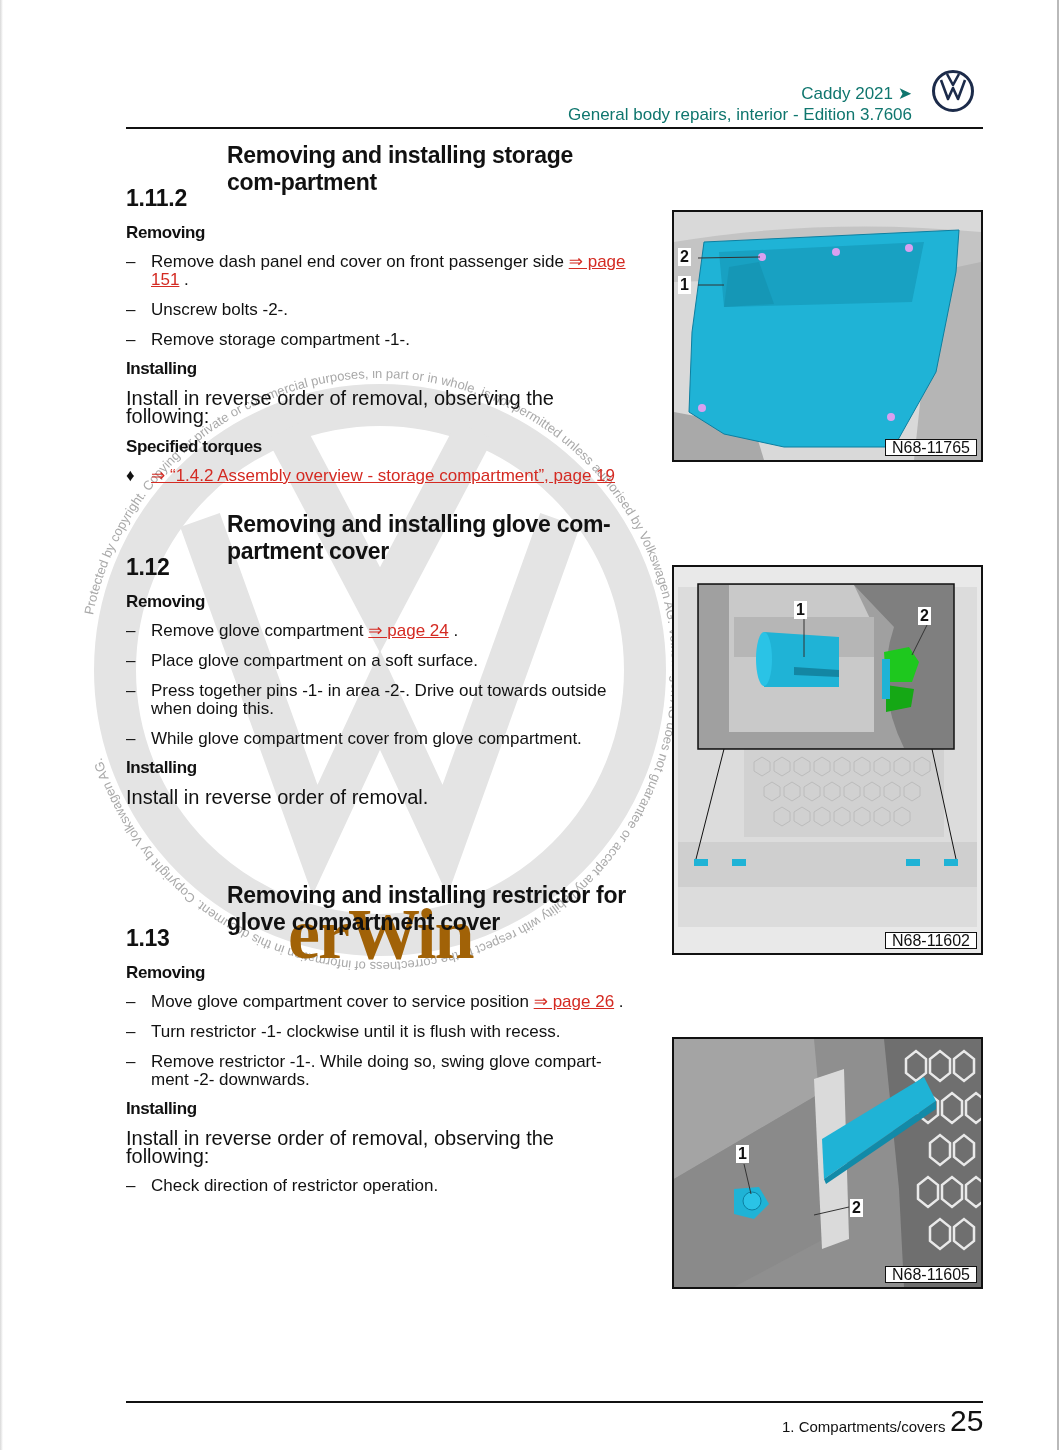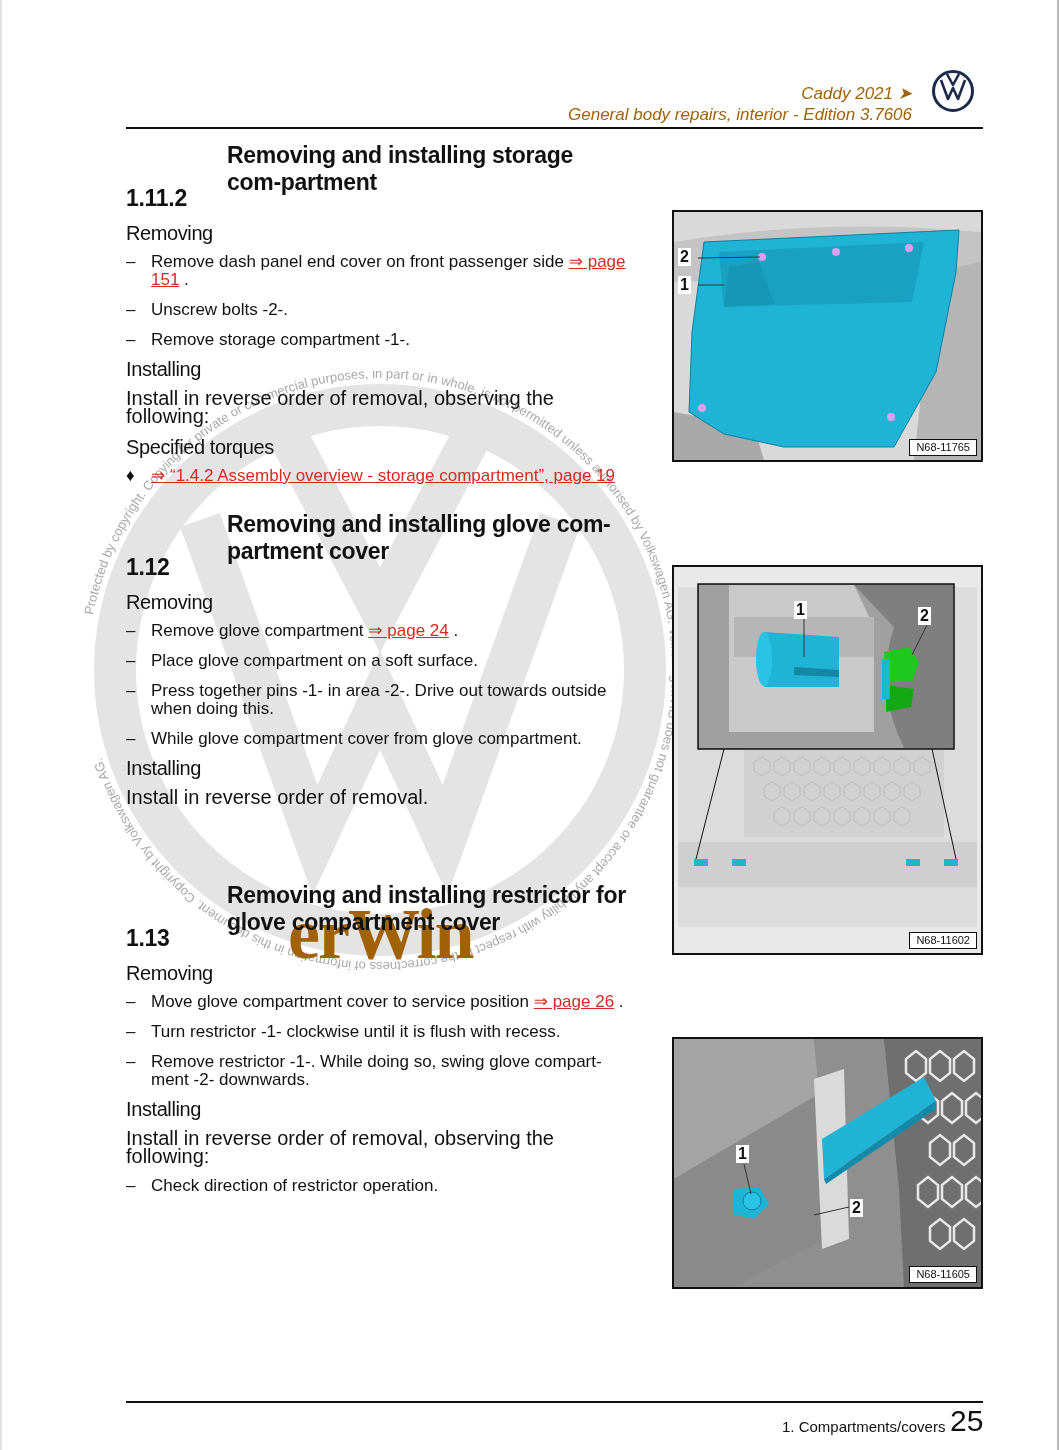--- a/index.html
+++ b/index.html
@@ -8,40 +8,40 @@
     background: #ffffff; font-family: "Liberation Sans", sans-serif; color: #111;
   }
   .edge-left { position: absolute; left: 0; top: 0; width: 3px; height: 1450px; background: linear-gradient(to right, #d8d8d8, #ffffff); }
   .edge-right { position: absolute; right: 1px; top: 0; width: 2px; height: 1450px; background: #b9b9b9; }
 
   
   .watermark { position: absolute; left: 80px; top: 370px; width: 600px; height: 600px; pointer-events: none; }
   .wm-brand { position: absolute; left: 288px; top: 893px; font-size: 72px; font-weight: bold; color: #a16207; letter-spacing: -2px; font-family: Liberation Serif, serif; }
 
   
-  .header { position: absolute; right: 148px; top: 83px; text-align: right; font-size: 17px; line-height: 21px; color: #a16207; font-style: italic; }
+  .header { position: absolute; right: 148px; top: 83px; text-align: right; font-size: 17px; line-height: 21px; color: #0f766e; }
   .vw-logo { position: absolute; left: 931px; top: 69px; width: 44px; height: 44px; }
   .header-rule { position: absolute; left: 126px; top: 127px; width: 857px; height: 2px; background: #111; }
 
   
   .content { position: absolute; left: 126px; top: 142px; width: 505px; }
   .h2 { display: flex; font-size: 23px; font-weight: bold; line-height: 27px; letter-spacing: -0.3px; margin-bottom: 11px; }
   .h2 .num { width: 101px; flex: none; margin-top: 43px; }
   .h2 .title { flex: 1; }
-  .sub { font-size: 20px; font-weight: normal; line-height: 20px; margin: 0 0 10px 0; letter-spacing: -0.4px; }
+  .sub { font-size: 17px; font-weight: bold; line-height: 20px; margin: 0 0 10px 0; letter-spacing: -0.4px; }
   .p { font-size: 20px; line-height: 18px; margin: 0 0 12px 0; }
   .li { display: flex; font-size: 17px; line-height: 18px; margin: 0 0 12px 0; }
   .li .mk { width: 25px; flex: none; }
   .li .tx { flex: 1; }
   a.xref { color: #d42a22; text-decoration: underline; }
 
   
   .fig { position: absolute; border: 2px solid #111; background: #e6e6e6; overflow: hidden; }
   .fig svg { position: absolute; left: 0; top: 0; }
-  .fig-id { position: absolute; right: 4px; bottom: 4px; background: #fff; border: 1px solid #111; font-size: 11px; padding: 1px 6px; line-height: 13px; }
+  .fig-id { position: absolute; right: 4px; bottom: 4px; background: #fff; border: 1px solid #111; font-size: 16px; padding: 1px 6px; line-height: 13px; }
   .callout { position: absolute; background: #fff; font-size: 16px; font-weight: bold; line-height: 18px; padding: 0 2px; }
 
   
   .footer-rule { position: absolute; left: 126px; top: 1401px; width: 857px; height: 2px; background: #111; }
   .footer-sec { position: absolute; left: 782px; top: 1418px; font-size: 15px; text-align: center; }
   .footer-page { position: absolute; left: 950px; top: 1404px; font-size: 30px; line-height: 34px; }
 </style>
 </head>
 <body>
 

